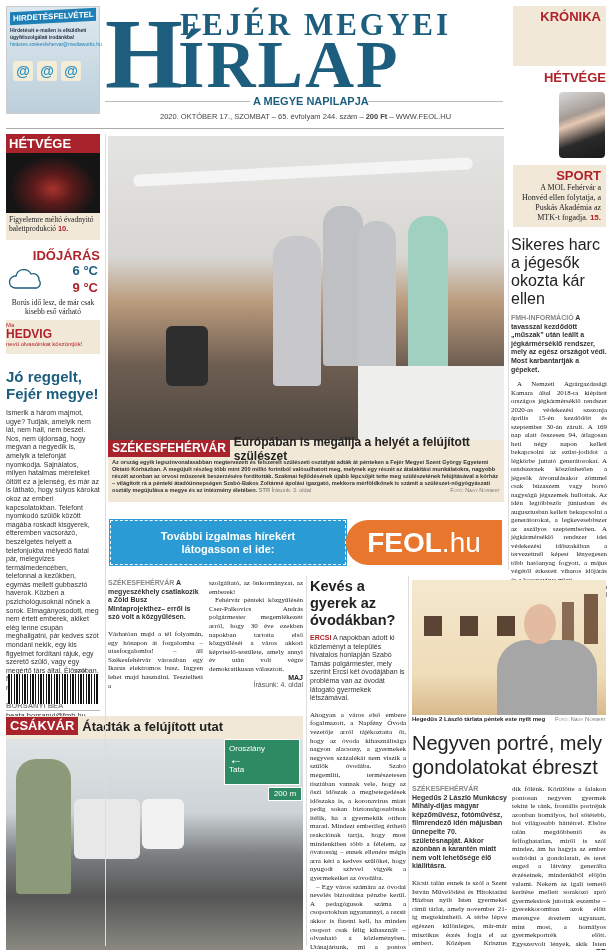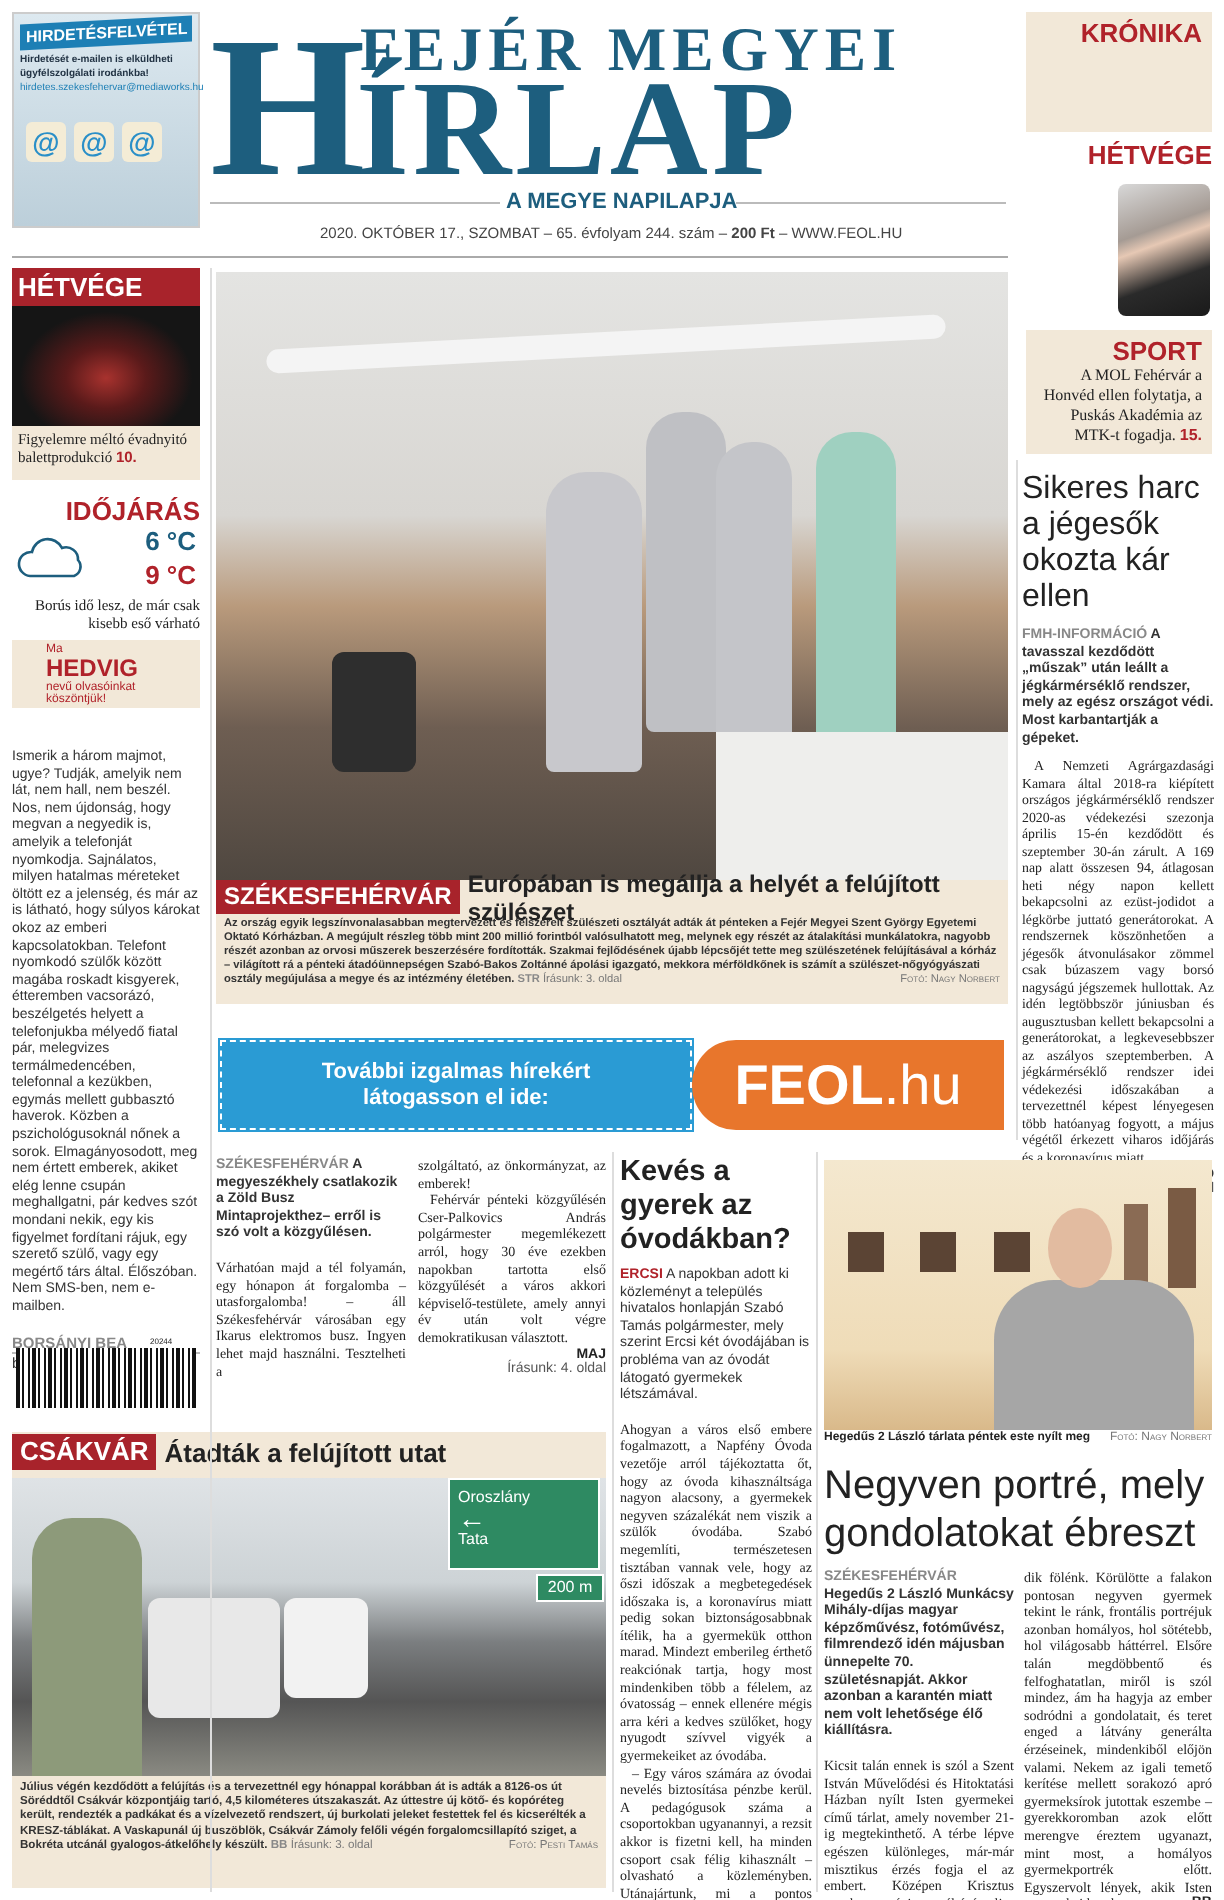--- a/index.html
+++ b/index.html
@@ -84,30 +84,31 @@
   <div style="font-size:7.5px;line-height:9px;padding:2px 3px"><span>Figyelemre méltó évadnyitó balettprodukció</span> <span class="pg">10.</span></div>
 </div>
 
 <div class="abs" style="left:6px;top:248px;width:94px;height:65px">
   <div class="rh" style="font-size:13px">IDŐJÁRÁS</div>
   <svg class="abs" style="left:2px;top:16px" width="36" height="28" viewBox="0 0 36 28">
     <path d="M7 24 a6 6 0 0 1 1-12 a8 8 0 0 1 15-2 a6 6 0 0 1 8 6 a5 5 0 0 1-2 8 z" fill="none" stroke="#1d5e7e" stroke-width="1.3"></path>
   </svg>
   <div class="sans" style="position:absolute;right:2px;top:15px;font-weight:bold;font-size:13px;color:#1d5e7e">6 °C</div>
   <div class="sans" style="position:absolute;right:2px;top:32px;font-weight:bold;font-size:13px;color:#b0222a">9 °C</div>
-  <div style="position:absolute;left:0;top:50px;width:94px;font-size:7.5px;line-height:9px;text-align:right">Borús idő lesz, de már csak kisebb eső várható</div>
-</div>
-
-<div class="abs beige" style="left:6px;top:320px;width:94px;height:34px;padding:2px 17px">
+  <div style="position:absolute;left:0;top:50px;width:94px;font-size:7.5px;line-height:9px;text-align:center">Borús idő lesz, de már csak kisebb eső várható</div>
+</div>
+
+<div class="abs beige" style="left:6px;top:320px;width:94px;height:34px;padding:2px 0">
   <div class="sans" style="font-size:6px;color:#b0222a">Ma</div>
   <div class="sans red" style="font-size:12px;font-weight:bold;line-height:13px">HEDVIG</div>
   <div class="sans" style="font-size:6px;color:#b0222a">nevű olvasóinkat köszöntjük!</div>
 </div>
 
 <div class="abs" style="left:6px;top:368px;width:94px;height:300px">
+  <div class="sans blue" style="font-weight:bold;font-size:15px;line-height:17px">Jó reggelt, Fejér megye!</div>
   <div class="sans" style="font-size:7px;line-height:8.6px;margin-top:7px;color:#333">Ismerik a három majmot, ugye? Tudják, amelyik nem lát, nem hall, nem beszél. Nos, nem újdonság, hogy megvan a negyedik is, amelyik a telefonját nyomkodja. Sajnálatos, milyen hatalmas méreteket öltött ez a jelenség, és már az is látható, hogy súlyos károkat okoz az emberi kapcsolatokban. Telefont nyomkodó szülők között magába roskadt kisgyerek, étteremben vacsorázó, beszélgetés helyett a telefonjukba mélyedő fiatal pár, melegvizes termálmedencében, telefonnal a kezükben, egymás mellett gubbasztó haverok. Közben a pszichológusoknál nőnek a sorok. Elmagányosodott, meg nem értett emberek, akiket elég lenne csupán meghallgatni, pár kedves szót mondani nekik, egy kis figyelmet fordítani rájuk, egy szerető szülő, vagy egy megértő társ által. Élőszóban. Nem SMS-ben, nem e-mailben.</div>
   <div class="sans" style="font-size:7.5px;font-weight:bold;color:#888;margin-top:8px;border-bottom:1px solid #bbb">BORSÁNYI BEA</div>
   <div class="sans" style="font-size:7.5px;color:#333">beata.borsanyi@fmh.hu</div>
 </div>
 <div class="abs" style="left:8px;top:674px;width:90px;height:30px;background:repeating-linear-gradient(90deg,#111 0 2px,#fff 2px 3px,#111 3px 4px,#fff 4px 6px,#111 6px 7px,#fff 7px 8px)"></div>
 <div class="abs sans" style="left:75px;top:668px;font-size:4px">20244</div>
 
 <div class="abs photo" style="left:108px;top:136px;width:396px;height:304px;background:linear-gradient(180deg,#e4e4e2 0%,#d8d6d2 40%,#b99a7c 55%,#6e5e52 75%,#4f4740 100%)">
   <div class="abs" style="left:25px;top:30px;width:340px;height:12px;background:#f4f4f4;border-radius:6px;transform:rotate(-3deg)"></div>
   <div class="abs" style="left:165px;top:100px;width:48px;height:150px;background:#c8c8cc;border-radius:20px 20px 4px 4px"></div>
@@ -157,21 +158,21 @@
   <div style="font-size:7px;line-height:8.6px;margin-top:8px;text-align:justify">Ahogyan a város első embere fogalmazott, a Napfény Óvoda vezetője arról tájékoztatta őt, hogy az óvoda kihasználtsága nagyon alacsony, a gyermekek negyven százalékát nem viszik a szülők óvodába. Szabó megemlíti, természetesen tisztában vannak vele, hogy az őszi időszak a megbetegedések időszaka is, a koronavírus miatt pedig sokan biztonságosabbnak ítélik, ha a gyermekük otthon marad. Mindezt emberileg érthető reakciónak tartja, hogy most mindenkiben több a félelem, az óvatosság – ennek ellenére mégis arra kéri a kedves szülőket, hogy nyugodt szívvel vigyék a gyermekeiket az óvodába.</div>
   <div style="font-size:7px;line-height:8.6px;text-align:justify;text-indent:6px">– Egy város számára az óvodai nevelés biztosítása pénzbe kerül. A pedagógusok száma a csoportokban ugyanannyi, a rezsit akkor is fizetni kell, ha minden csoport csak félig kihasznált – olvasható a közleményben. Utánajártunk, mi a pontos helyzet.</div>
 
 </div>
 
 <div class="abs beige" style="left:6px;top:716px;width:297px;height:228px">
   <div style="display:flex;align-items:center;height:18px;margin-top:1px">
     <span class="redbar" style="font-size:13px;padding:1px 4px;line-height:16px">CSÁKVÁR</span>
     <span class="sans" style="font-weight:bold;font-size:13px;margin-left:4px">Átadták a felújított utat</span>
   </div>
-  <div class="photo" style="position:relative;height:149px;margin-top:4px;background:linear-gradient(180deg,#dfe3e6 0%,#cdd3d6 35%,#7b7e80 55%,#555 75%,#8a8a82 100%)">
+  <div class="photo" style="position:relative;height:211px;margin-top:4px;background:linear-gradient(180deg,#dfe3e6 0%,#cdd3d6 35%,#7b7e80 55%,#555 75%,#8a8a82 100%)">
     <div class="abs" style="left:10px;top:20px;width:55px;height:135px;background:#8d9a7a;border-radius:20px 20px 4px 4px"></div>
     <div class="abs" style="left:68px;top:60px;width:66px;height:60px;background:#e8e8e8;border-radius:6px"></div>
     <div class="abs" style="left:136px;top:60px;width:42px;height:50px;background:#f2f2f2;border-radius:6px"></div>
     <div class="abs sans" style="left:218px;top:0;width:76px;height:46px;background:#2e8a62;border:1px solid #fff;color:#fff;font-size:8px;padding:4px">
       <div>Oroszlány</div>
       <div style="font-size:14px;line-height:12px">←</div>
       <div>Tata</div>
     </div>
     <div class="abs sans" style="left:262px;top:48px;width:34px;height:14px;background:#2e8a62;border:1px solid #fff;color:#fff;font-size:8px;text-align:center;line-height:12px">200 m</div>
   </div>

